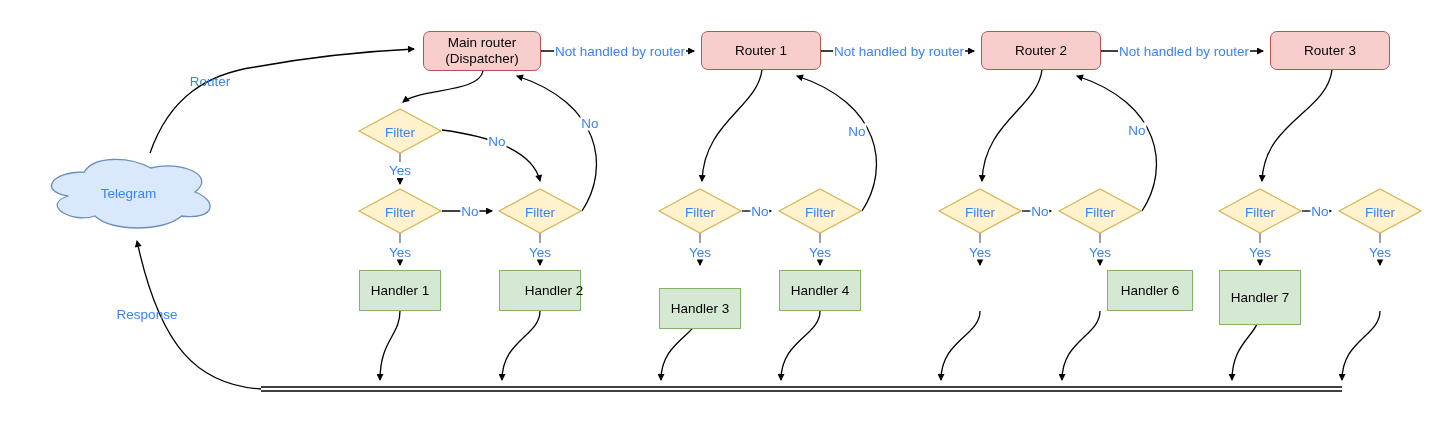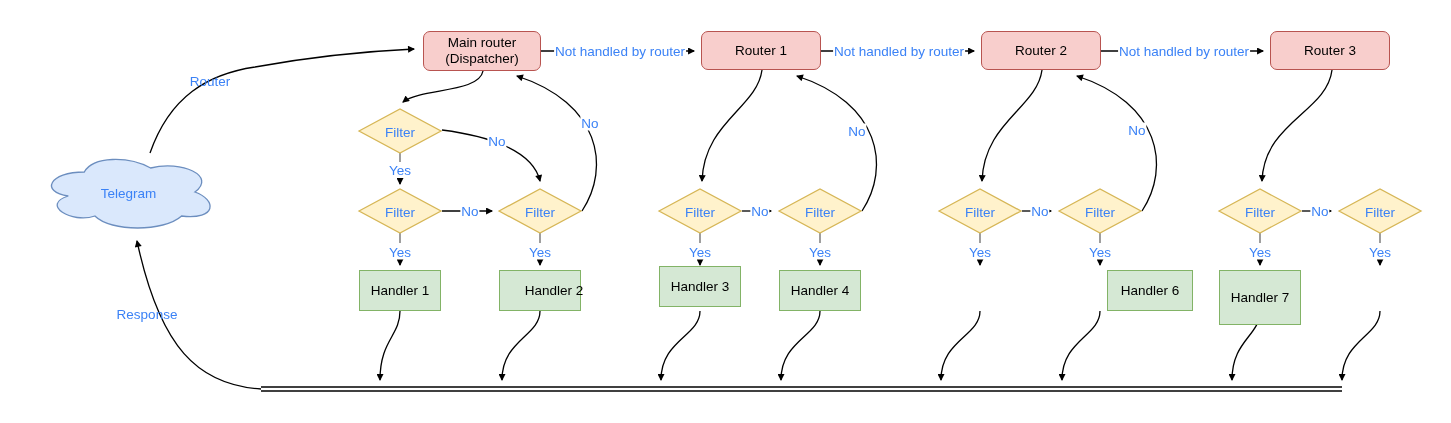--- a/index.html
+++ b/index.html
@@ -111,21 +111,21 @@
         <span>Router 1</span>
       </div>
       <div class="node router" style="left: 981px; top: 31px; width: 120px; height: 39px;">
         <span>Router 2</span>
       </div>
       <div class="node router" style="left: 1270px; top: 31px; width: 120px; height: 39px;">
         <span>Router 3</span>
       </div>
       <div class="node handler" style="left: 359px; top: 270px; width: 82px; height: 41px;">Handler 1</div>
       <div class="node handler" style="left: 499px; top: 270px; width: 82px; height: 41px; padding-left: 28px;">Handler 2</div>
-      <div class="node handler" style="left: 659px; top: 266px; width: 82px; height: 41px;">Handler 3</div>
+      <div class="node handler" style="left: 659px; top: 288px; width: 82px; height: 41px;">Handler 3</div>
       <div class="node handler" style="left: 779px; top: 270px; width: 82px; height: 41px;">Handler 4</div>
       <div class="node handler" style="left: 1107px; top: 270px; width: 86px; height: 41px;">Handler 6</div>
       <div class="node handler" style="left: 1219px; top: 270px; width: 82px; height: 55px;">Handler 7</div>
       <div class="lbl" style="left: 210px; top: 81px;">Router</div>
       <div class="lbl" style="left: 147px; top: 314px;">Response</div>
       <div class="lbl bg" style="left: 620px; top: 51px;">Not handled by router</div>
       <div class="lbl bg" style="left: 899px; top: 51px;">Not handled by router</div>
       <div class="lbl bg" style="left: 1184px; top: 51px;">Not handled by router</div>
       <div class="lbl bg" style="left: 400px; top: 170px;">Yes</div>
       <div class="lbl bg" style="left: 497px; top: 141px;">No</div>

